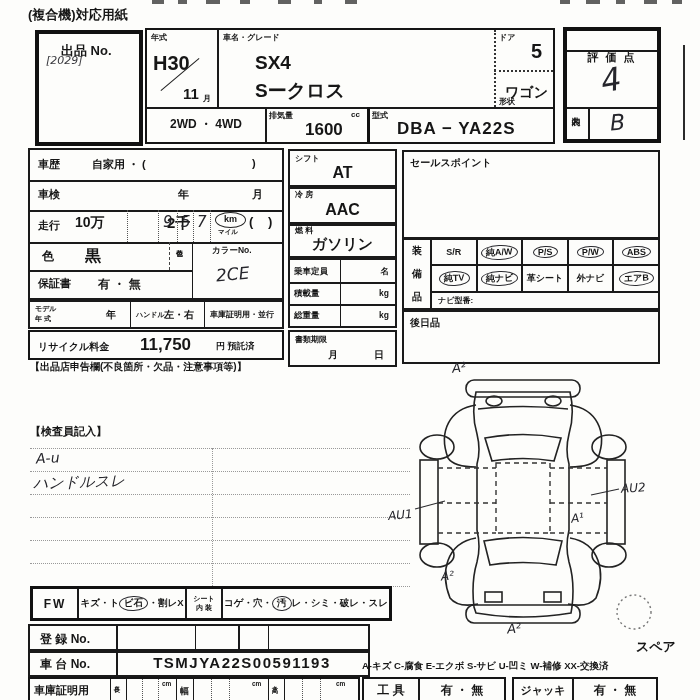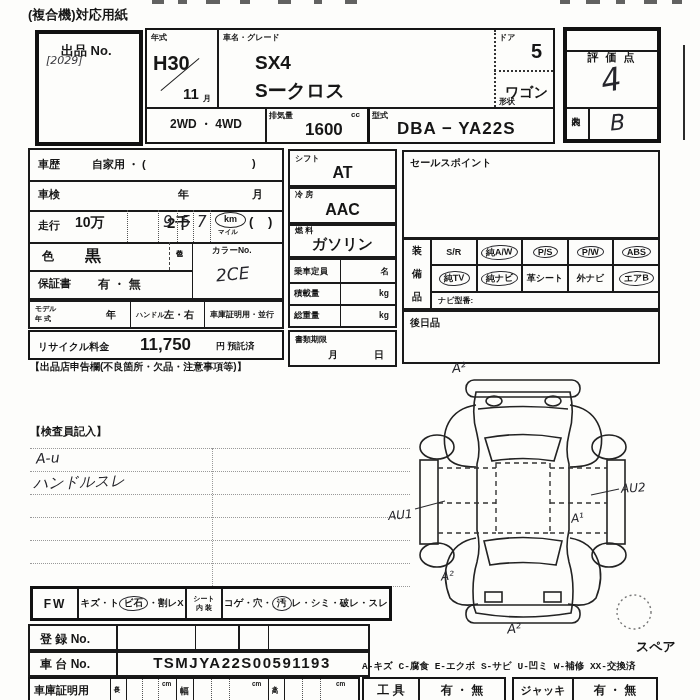--- a/index.html
+++ b/index.html
@@ -321,21 +321,21 @@
     <div class="abs vline1" style="left:165px;top:0;height:25px;"></div>
     <div class="abs" style="left:208px;top:0;height:25px;width:0;border-left:2.5px solid #1a1a1a;"></div>
     <div class="abs vline1" style="left:238px;top:0;height:25px;"></div>
   </div>
   <div class="abs b" style="left:28px;top:649px;width:338px;height:24px;">
     <div class="abs vline" style="left:86px;top:0;height:24px;"></div>
     <div class="abs lbl" style="left:10px;top:5px;font-size:12px;">車 台 No.</div>
     <div class="abs lbl" style="left:86px;top:3px;width:252px;text-align:center;font-size:15px;letter-spacing:1.5px;">TSMJYA22S00591193</div>
   </div>
 
-  <div class="abs lbl" style="left:362px;top:660px;font-size:9.5px;white-space:nowrap;font-family:Liberation Mono, monospace;">A-キズ C-腐食 E-エクボ S-サビ U-凹ミ W-補修 XX-交換済</div>
+  <div class="abs lbl" style="left:362px;top:660px;font-size:9.5px;white-space:nowrap;">A-キズ C-腐食 E-エクボ S-サビ U-凹ミ W-補修 XX-交換済</div>
 
   <div class="abs b25" style="left:28px;top:677px;width:328px;height:23px;">
     <div class="abs lbl" style="left:4px;top:4px;font-size:11px;">車庫証明用</div>
     <div class="abs vline1" style="left:80px;top:0;height:23px;"></div>
     <div class="abs lbl" style="left:83px;top:2px;font-size:6.5px;width:8px;line-height:1.3;writing-mode:vertical-rl;text-orientation:upright;">長さ</div>
     <div class="abs vline1" style="left:96px;top:0;height:23px;"></div>
     <div class="abs vdot" style="left:112px;top:0;height:23px;"></div>
     <div class="abs vdot" style="left:128px;top:0;height:23px;"></div>
     <div class="abs" style="left:132px;top:1px;font-size:6.5px;font-weight:bold;">cm</div>
     <div class="abs vline1" style="left:146px;top:0;height:23px;"></div>

